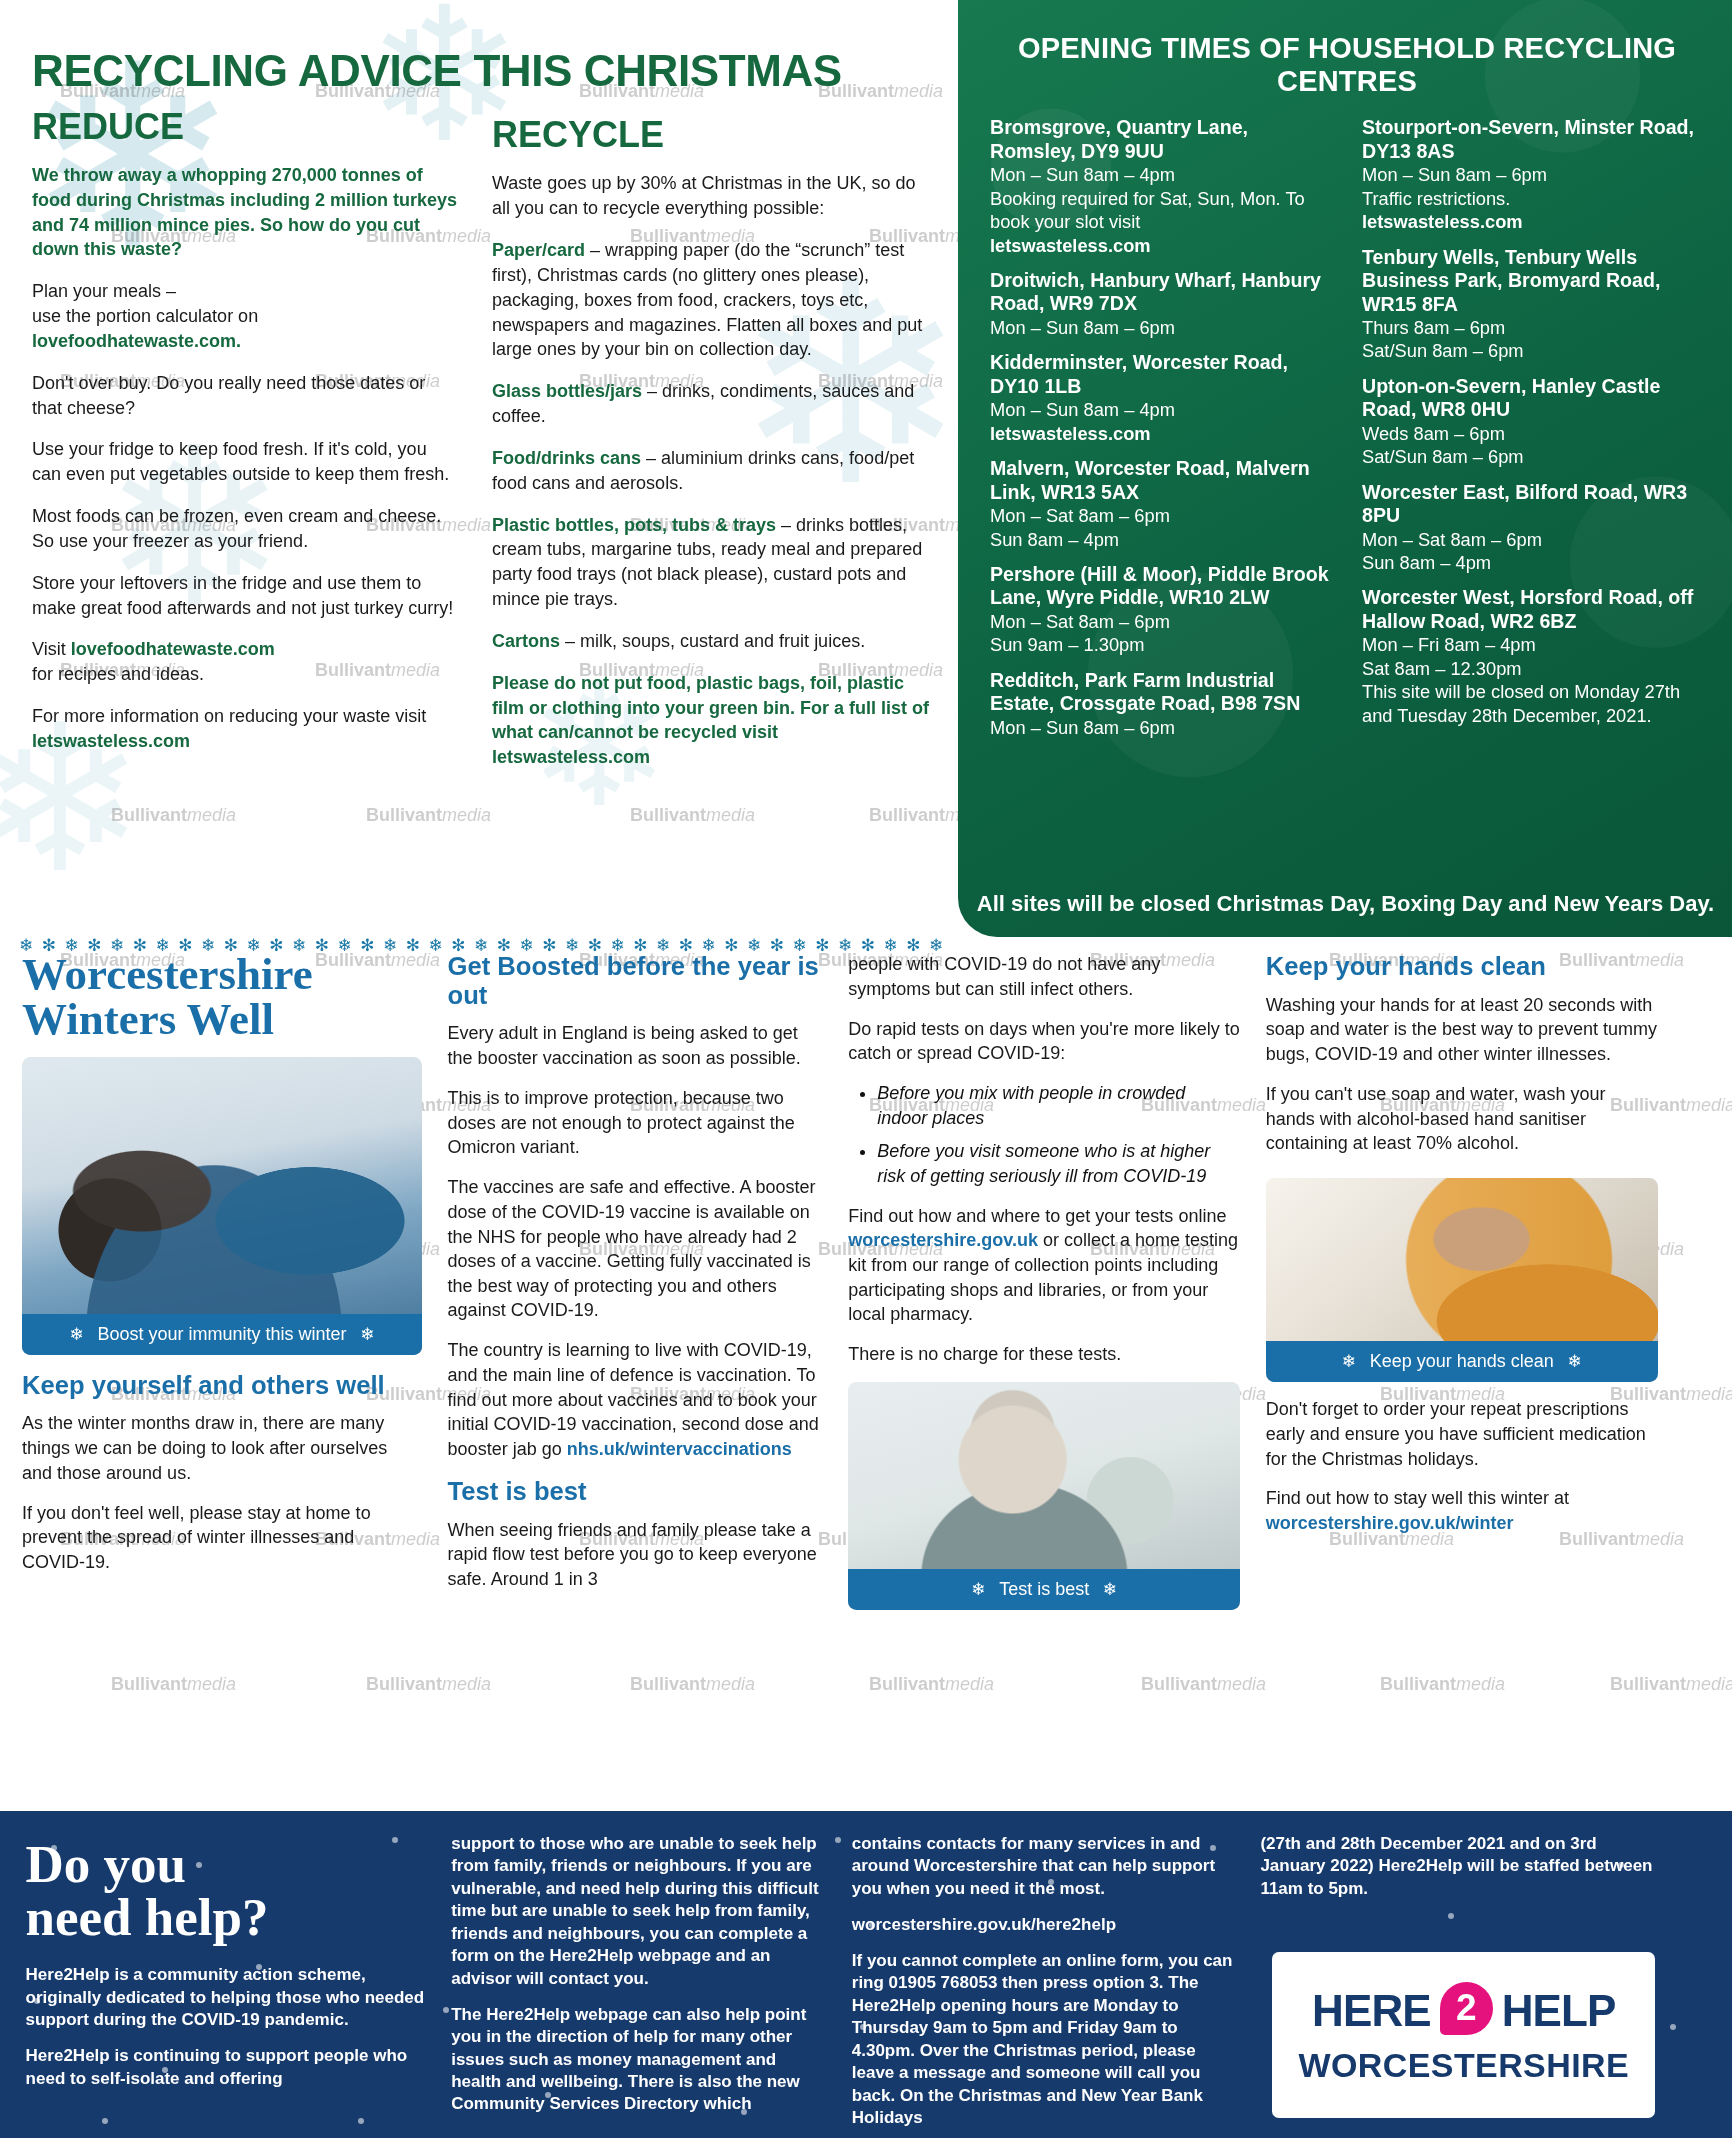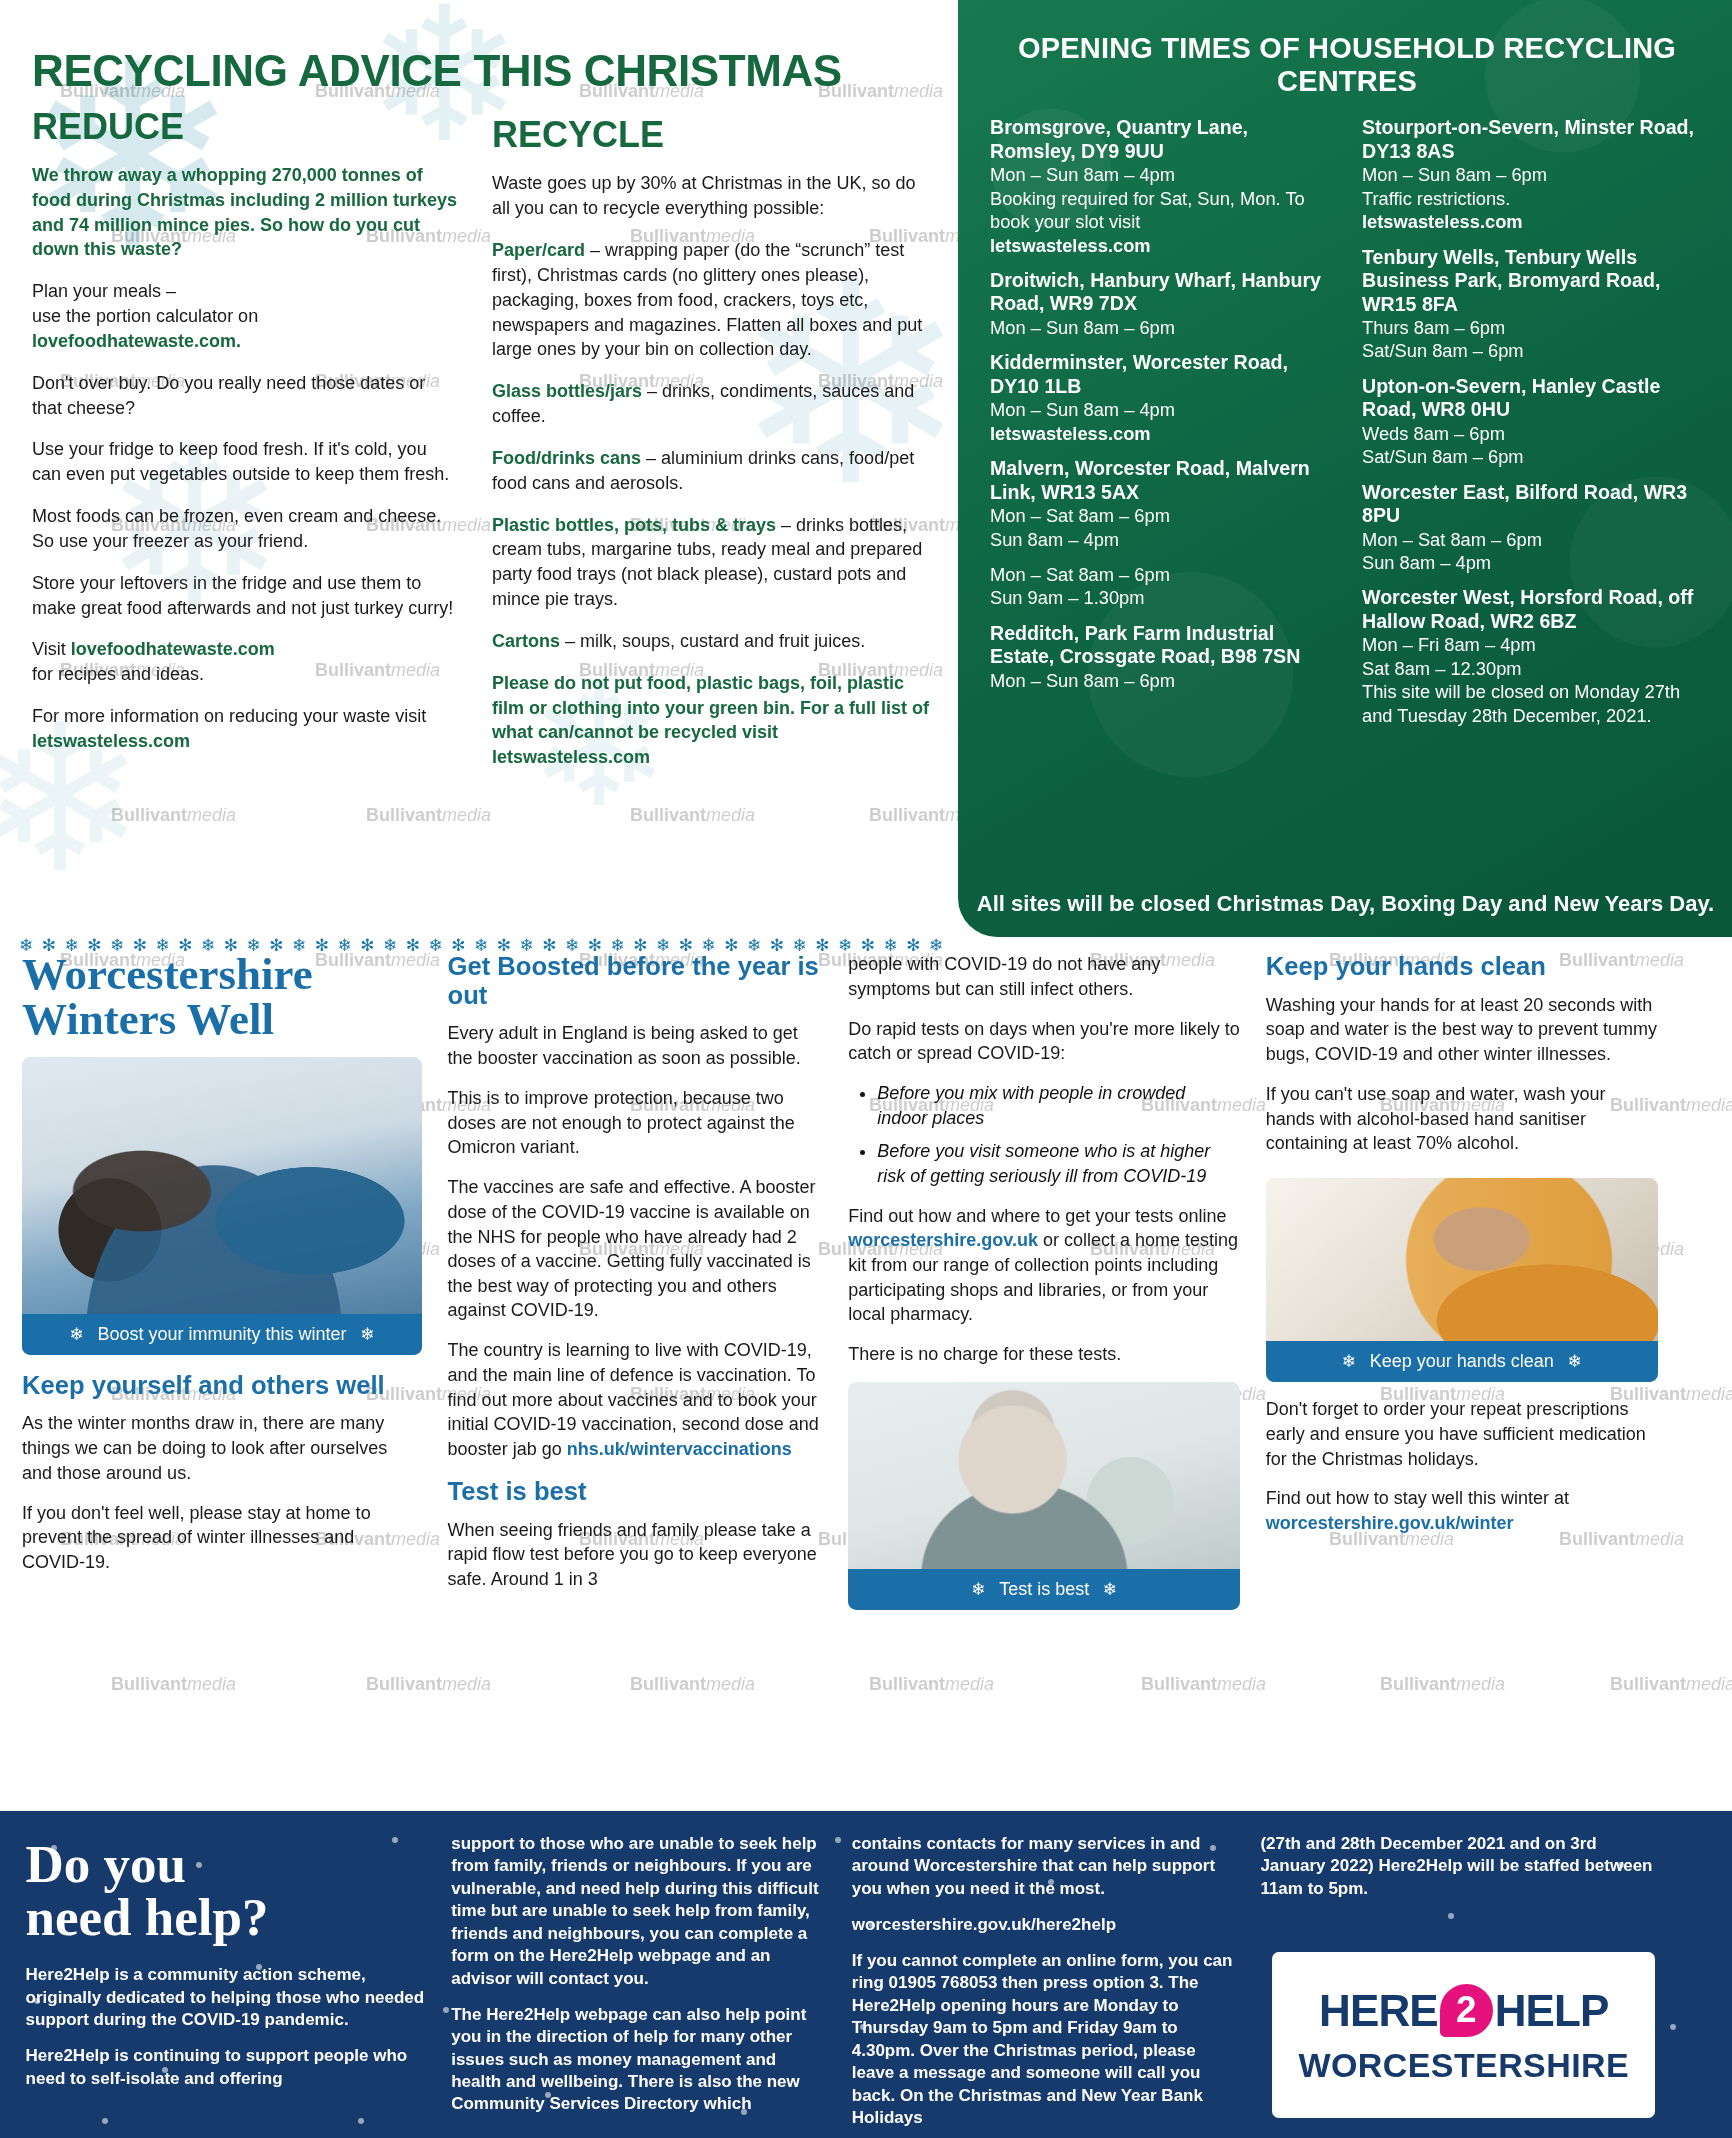--- a/index.html
+++ b/index.html
@@ -155,21 +155,21 @@
   .bcol p { margin: 0 0 13.6px 0; }
   .bc1 { width: 400px; }
   .bc2 { width: 375px; }
   .bc3 { width: 383px; }
   .bc4 { width: 400px; position:relative; }
   .h2h-logo {
     position:absolute; right: 5.1px; top: 119px; width: 383px; height: 166px;
     background:#fff; border-radius: 6.8px; display:flex; flex-direction:column;
     align-items:center; justify-content:center; color:#173a6d;
   }
-  .h2h-top { display:flex; align-items:center; gap: 2px; }
+  .h2h-top { display:flex; gap: 9px; }
   .h2h-word { font-size: 44px; font-weight:800; letter-spacing:-0.9px; color:#173a6d; font-family:"Liberation Sans", sans-serif;}
   .h2h-2 {
     width: 53px; height: 53px; background:#e5127d; color:#fff; font-size:37px; font-weight:800;
     display:flex; align-items:center; justify-content:center;
     border-radius: 50% 50% 50% 5.1px;
   }
   .h2h-sub { font-size: 34px; font-weight:800; color:#173a6d; letter-spacing:0.4px; margin-top:3.4px;}
 </style>
 </head>
 <body>
@@ -232,20 +232,21 @@
             <div class="site-name">Kidderminster, Worcester Road, DY10 1LB</div>
             <div class="site-line">Mon – Sun 8am – 4pm</div>
             <div class="site-line b">letswasteless.com</div>
           </div>
           <div class="site">
             <div class="site-name">Malvern, Worcester Road, Malvern Link, WR13 5AX</div>
             <div class="site-line">Mon – Sat 8am – 6pm</div>
             <div class="site-line">Sun 8am – 4pm</div>
           </div>
           <div class="site">
+            <div class="site-name">Pershore (Hill &amp; Moor), Piddle Brook Lane, Wyre Piddle, WR10 2LW</div>
             <div class="site-line">Mon – Sat 8am – 6pm</div>
             <div class="site-line">Sun 9am – 1.30pm</div>
           </div>
           <div class="site">
             <div class="site-name">Redditch, Park Farm Industrial Estate, Crossgate Road, B98 7SN</div>
             <div class="site-line">Mon – Sun 8am – 6pm</div>
           </div>
         </div>
 
         <div class="pcol">

